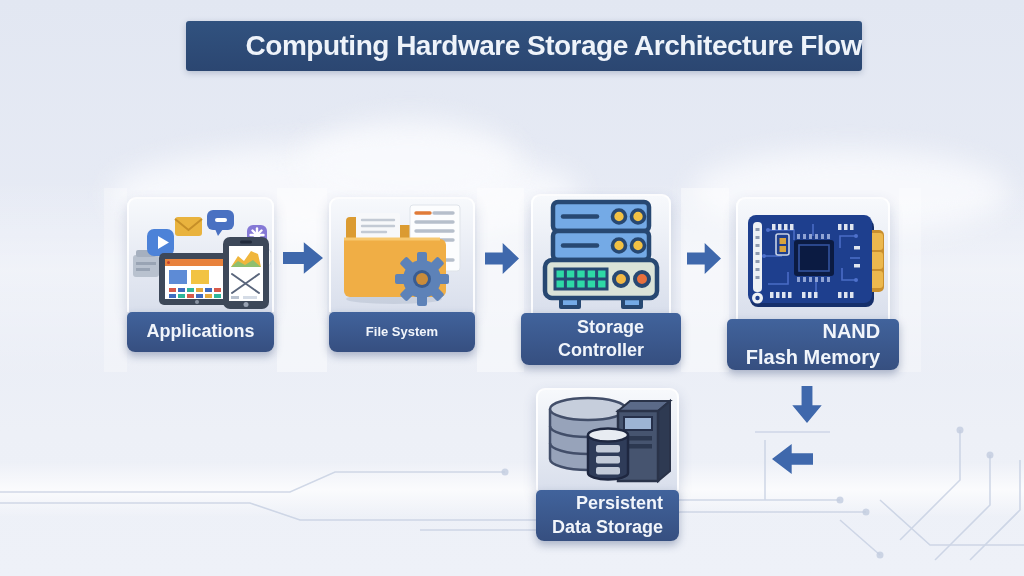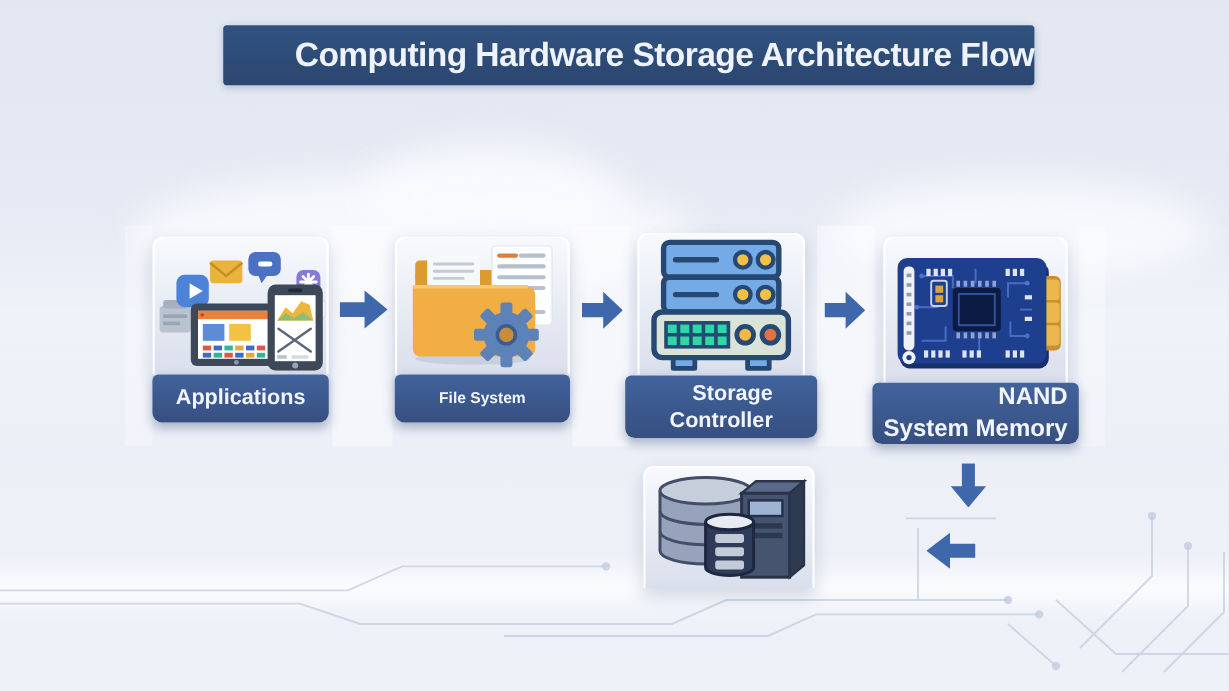--- a/index.html
+++ b/index.html
@@ -335,21 +335,21 @@
           <rect x="17.5" y="46" width="4" height="3"></rect>
             <rect x="17.5" y="54" width="4" height="3"></rect>
             <rect x="17.5" y="62" width="4" height="3"></rect>
             <rect x="17.5" y="70" width="4" height="3"></rect>
         </g>
         <circle cx="19.5" cy="92" r="5.5" fill="#eef1f5"></circle>
         <circle cx="19.5" cy="92" r="2.2" fill="#1e3f8e"></circle>
       </svg>
     </div>
     <div class="node-label">NAND
-System Memory</div>
+Flash Memory</div>
   </div>
 
   <div class="node pds">
     <div class="icon-area">
       <svg width="136" height="94" viewBox="0 0 136 94">
         <path d="M10 16 V66 a38 11 0 0 0 76 0 V16" fill="#97a3ba" stroke="#424e69" stroke-width="2.5"></path>
         <g fill="none" stroke="#424e69" stroke-width="2.5">
           <path d="M10 33 a38 11 0 0 0 76 0"></path>
           <path d="M10 50 a38 11 0 0 0 76 0"></path>
         </g>
@@ -360,20 +360,22 @@
         <rect x="84" y="24" width="28" height="13" fill="#9db4d4" stroke="#26304a" stroke-width="2"></rect>
         <rect x="84" y="43" width="28" height="4.5" fill="#2c3850"></rect>
         <rect x="84" y="51" width="28" height="4.5" fill="#2c3850"></rect>
         <path d="M48 42 V80 a20 6.5 0 0 0 40 0 V42" fill="#2f3c59" stroke="#1e2740" stroke-width="2.5"></path>
         <ellipse cx="68" cy="42" rx="20" ry="6.5" fill="#e8ecf2" stroke="#1e2740" stroke-width="2.5"></ellipse>
         <rect x="56" y="52" width="24" height="7.5" rx="2" fill="#c3cbd9"></rect>
         <rect x="56" y="63" width="24" height="7.5" rx="2" fill="#c3cbd9"></rect>
         <rect x="56" y="74" width="24" height="7.5" rx="2" fill="#c3cbd9"></rect>
       </svg>
     </div>
+    <div class="node-label">Persistent
+Data Storage</div>
   </div>
 
   <div class="arrow right a1"></div>
   <div class="arrow right a2"></div>
   <div class="arrow right a3"></div>
   <div class="arrow down a4"></div>
   <div class="arrow left a5"></div>
 
 </div>
 

